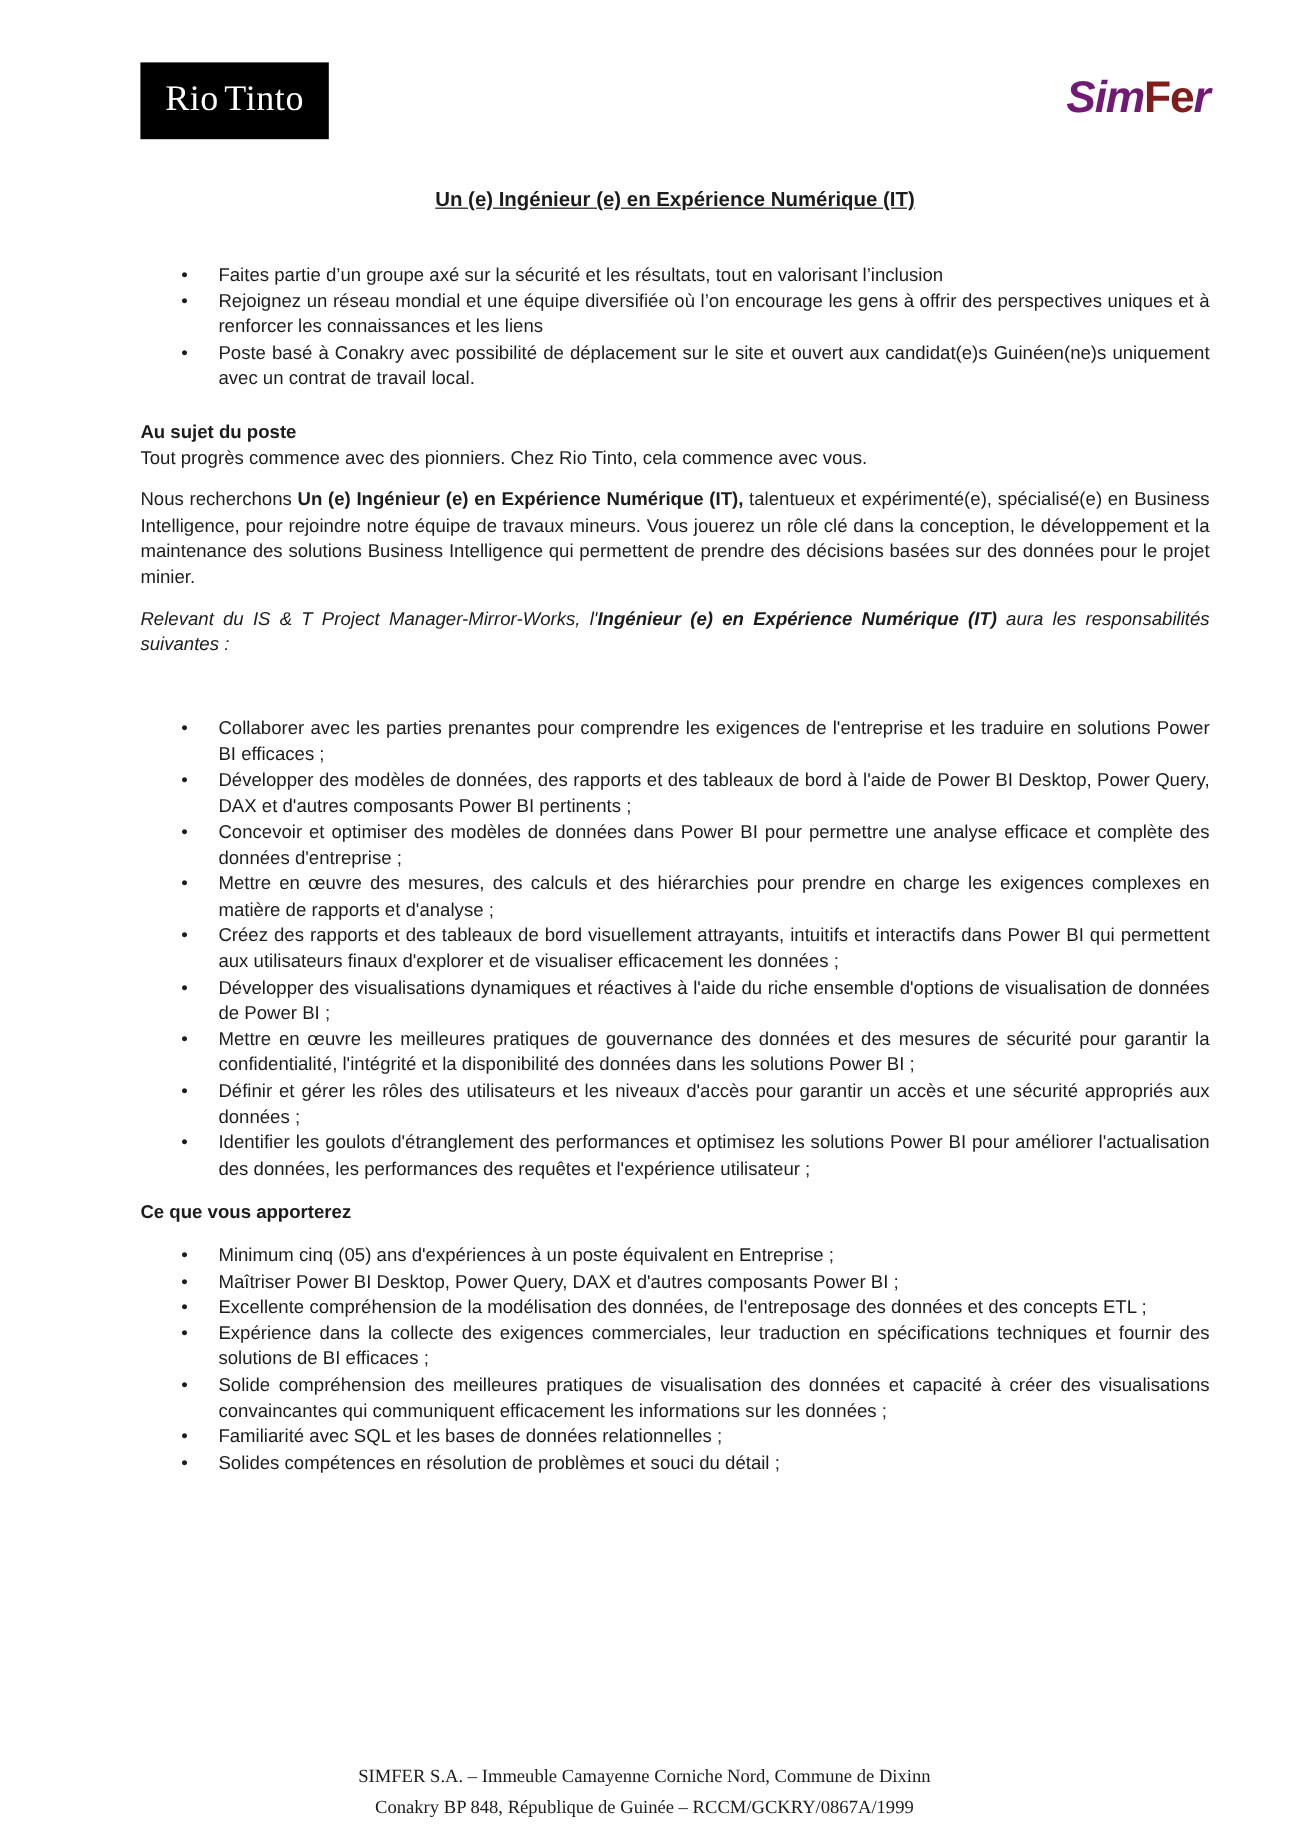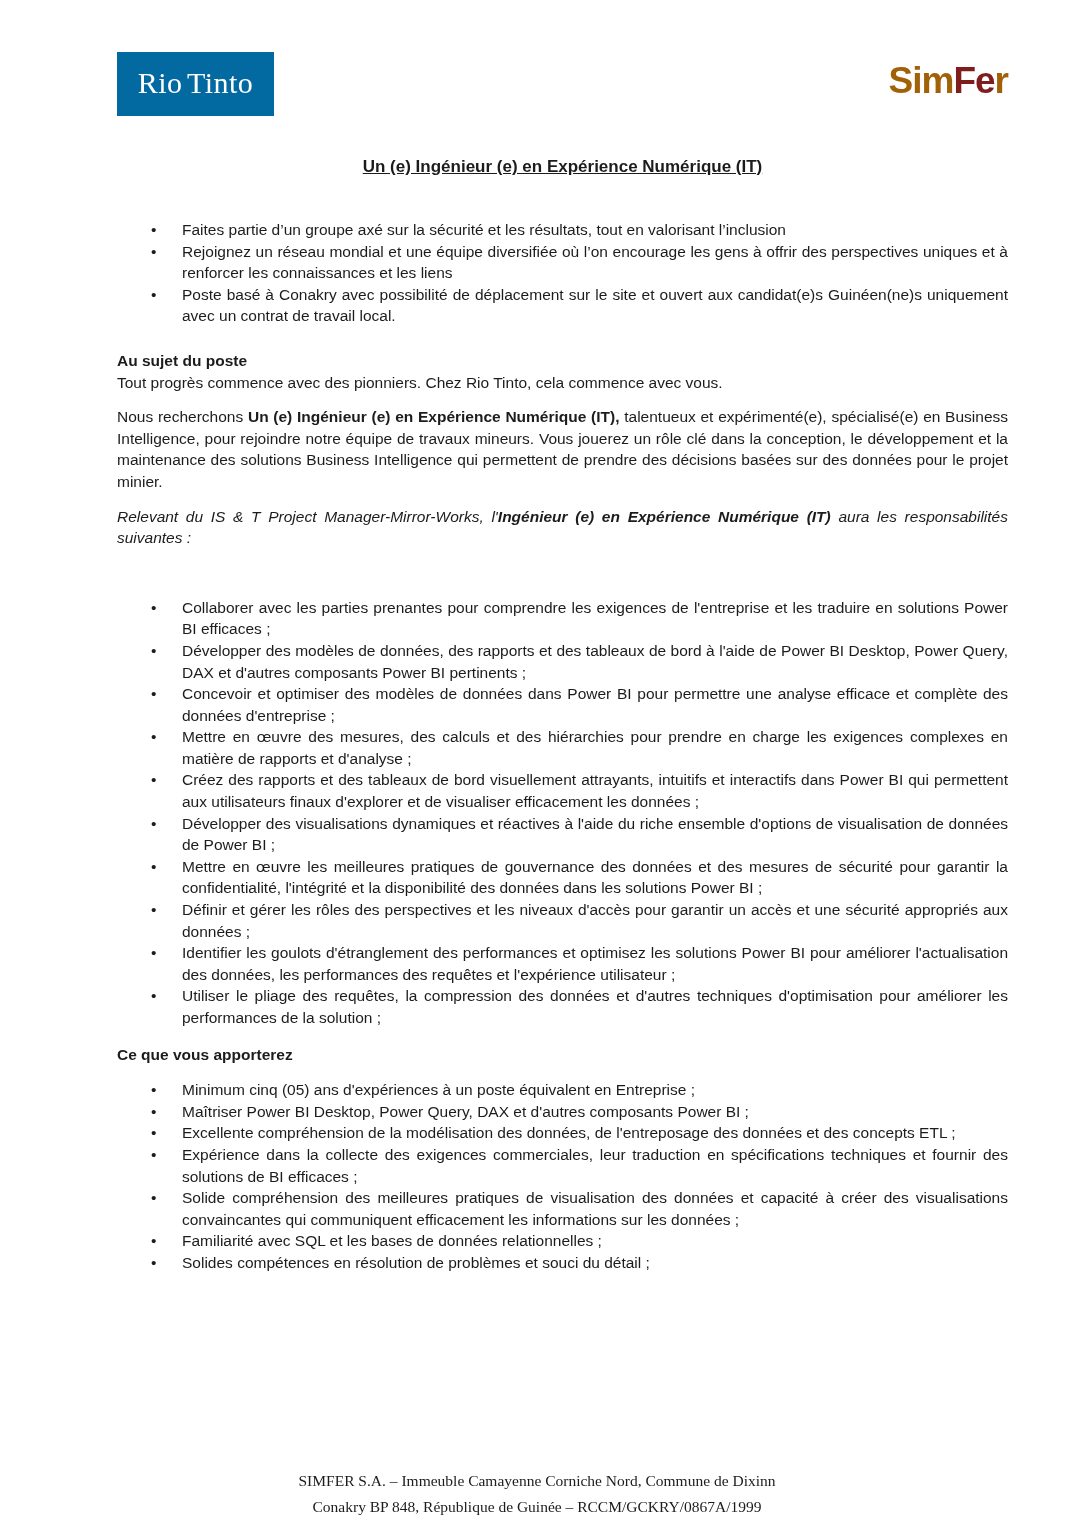--- a/index.html
+++ b/index.html
@@ -18,41 +18,41 @@
   
   .header {
     display: flex;
     justify-content: space-between;
     align-items: flex-start;
     height: 66px;
   }
   .rt-logo {
     width: 157px;
     height: 64px;
-    background: #0369a1;
+    background: #000000;
     display: flex;
     align-items: center;
     justify-content: center;
   }
   .rt-logo span {
     color: #ffffff;
     font-family: "Liberation Serif", serif;
     font-size: 30px;
     letter-spacing: 0.5px;
     word-spacing: -3px;
     padding-bottom: 3px;
   }
   .simfer-logo {
     margin-top: 10px;
     font-weight: bold;
     font-size: 37px;
     letter-spacing: -1px;
     line-height: 1;
   }
-  .sf-dark { color: #a16207; }
+  .sf-dark { color: #701a75; font-style: italic; }
   .sf-red  { color: #7f1d1d; }
 
   
   .doc-title {
     margin-top: 39px;
     text-align: center;
     font-size: 17px;
     font-weight: bold;
   }
   .doc-title span { text-decoration: underline; }
@@ -136,23 +136,22 @@
   <p class="para body-text report-para"><span>Relevant du IS &amp; T Project Manager-Mirror-Works, l'</span><strong>Ingénieur (e) en Expérience Numérique (IT)</strong><span> aura les responsabilités suivantes :</span></p>
 
   <ul class="bullets resp-list body-text">
     <li>Collaborer avec les parties prenantes pour comprendre les exigences de l'entreprise et les traduire en solutions Power BI efficaces ;</li>
     <li>Développer des modèles de données, des rapports et des tableaux de bord à l'aide de Power BI Desktop, Power Query, DAX et d'autres composants Power BI pertinents ;</li>
     <li>Concevoir et optimiser des modèles de données dans Power BI pour permettre une analyse efficace et complète des données d'entreprise ;</li>
     <li>Mettre en œuvre des mesures, des calculs et des hiérarchies pour prendre en charge les exigences complexes en matière de rapports et d'analyse ;</li>
     <li>Créez des rapports et des tableaux de bord visuellement attrayants, intuitifs et interactifs dans Power BI qui permettent aux utilisateurs finaux d'explorer et de visualiser efficacement les données ;</li>
     <li>Développer des visualisations dynamiques et réactives à l'aide du riche ensemble d'options de visualisation de données de Power BI ;</li>
     <li>Mettre en œuvre les meilleures pratiques de gouvernance des données et des mesures de sécurité pour garantir la confidentialité, l'intégrité et la disponibilité des données dans les solutions Power BI ;</li>
-    <li>Définir et gérer les rôles des perspectives et les niveaux d'accès pour garantir un accès et une sécurité appropriés aux données ;</li>
+    <li>Définir et gérer les rôles des utilisateurs et les niveaux d'accès pour garantir un accès et une sécurité appropriés aux données ;</li>
     <li>Identifier les goulots d'étranglement des performances et optimisez les solutions Power BI pour améliorer l'actualisation des données, les performances des requêtes et l'expérience utilisateur ;</li>
-    <li>Utiliser le pliage des requêtes, la compression des données et d'autres techniques d'optimisation pour améliorer les performances de la solution ;</li>
   </ul>
 
   <h2 class="section-heading req-head">Ce que vous apporterez</h2>
 
   <ul class="bullets req-list body-text">
     <li>Minimum cinq (05) ans d'expériences à un poste équivalent en Entreprise ;</li>
     <li>Maîtriser Power BI Desktop, Power Query, DAX et d'autres composants Power BI ;</li>
     <li>Excellente compréhension de la modélisation des données, de l'entreposage des données et des concepts ETL ;</li>
     <li>Expérience dans la collecte des exigences commerciales, leur traduction en spécifications techniques et fournir des solutions de BI efficaces ;</li>
     <li>Solide compréhension des meilleures pratiques de visualisation des données et capacité à créer des visualisations convaincantes qui communiquent efficacement les informations sur les données ;</li>

